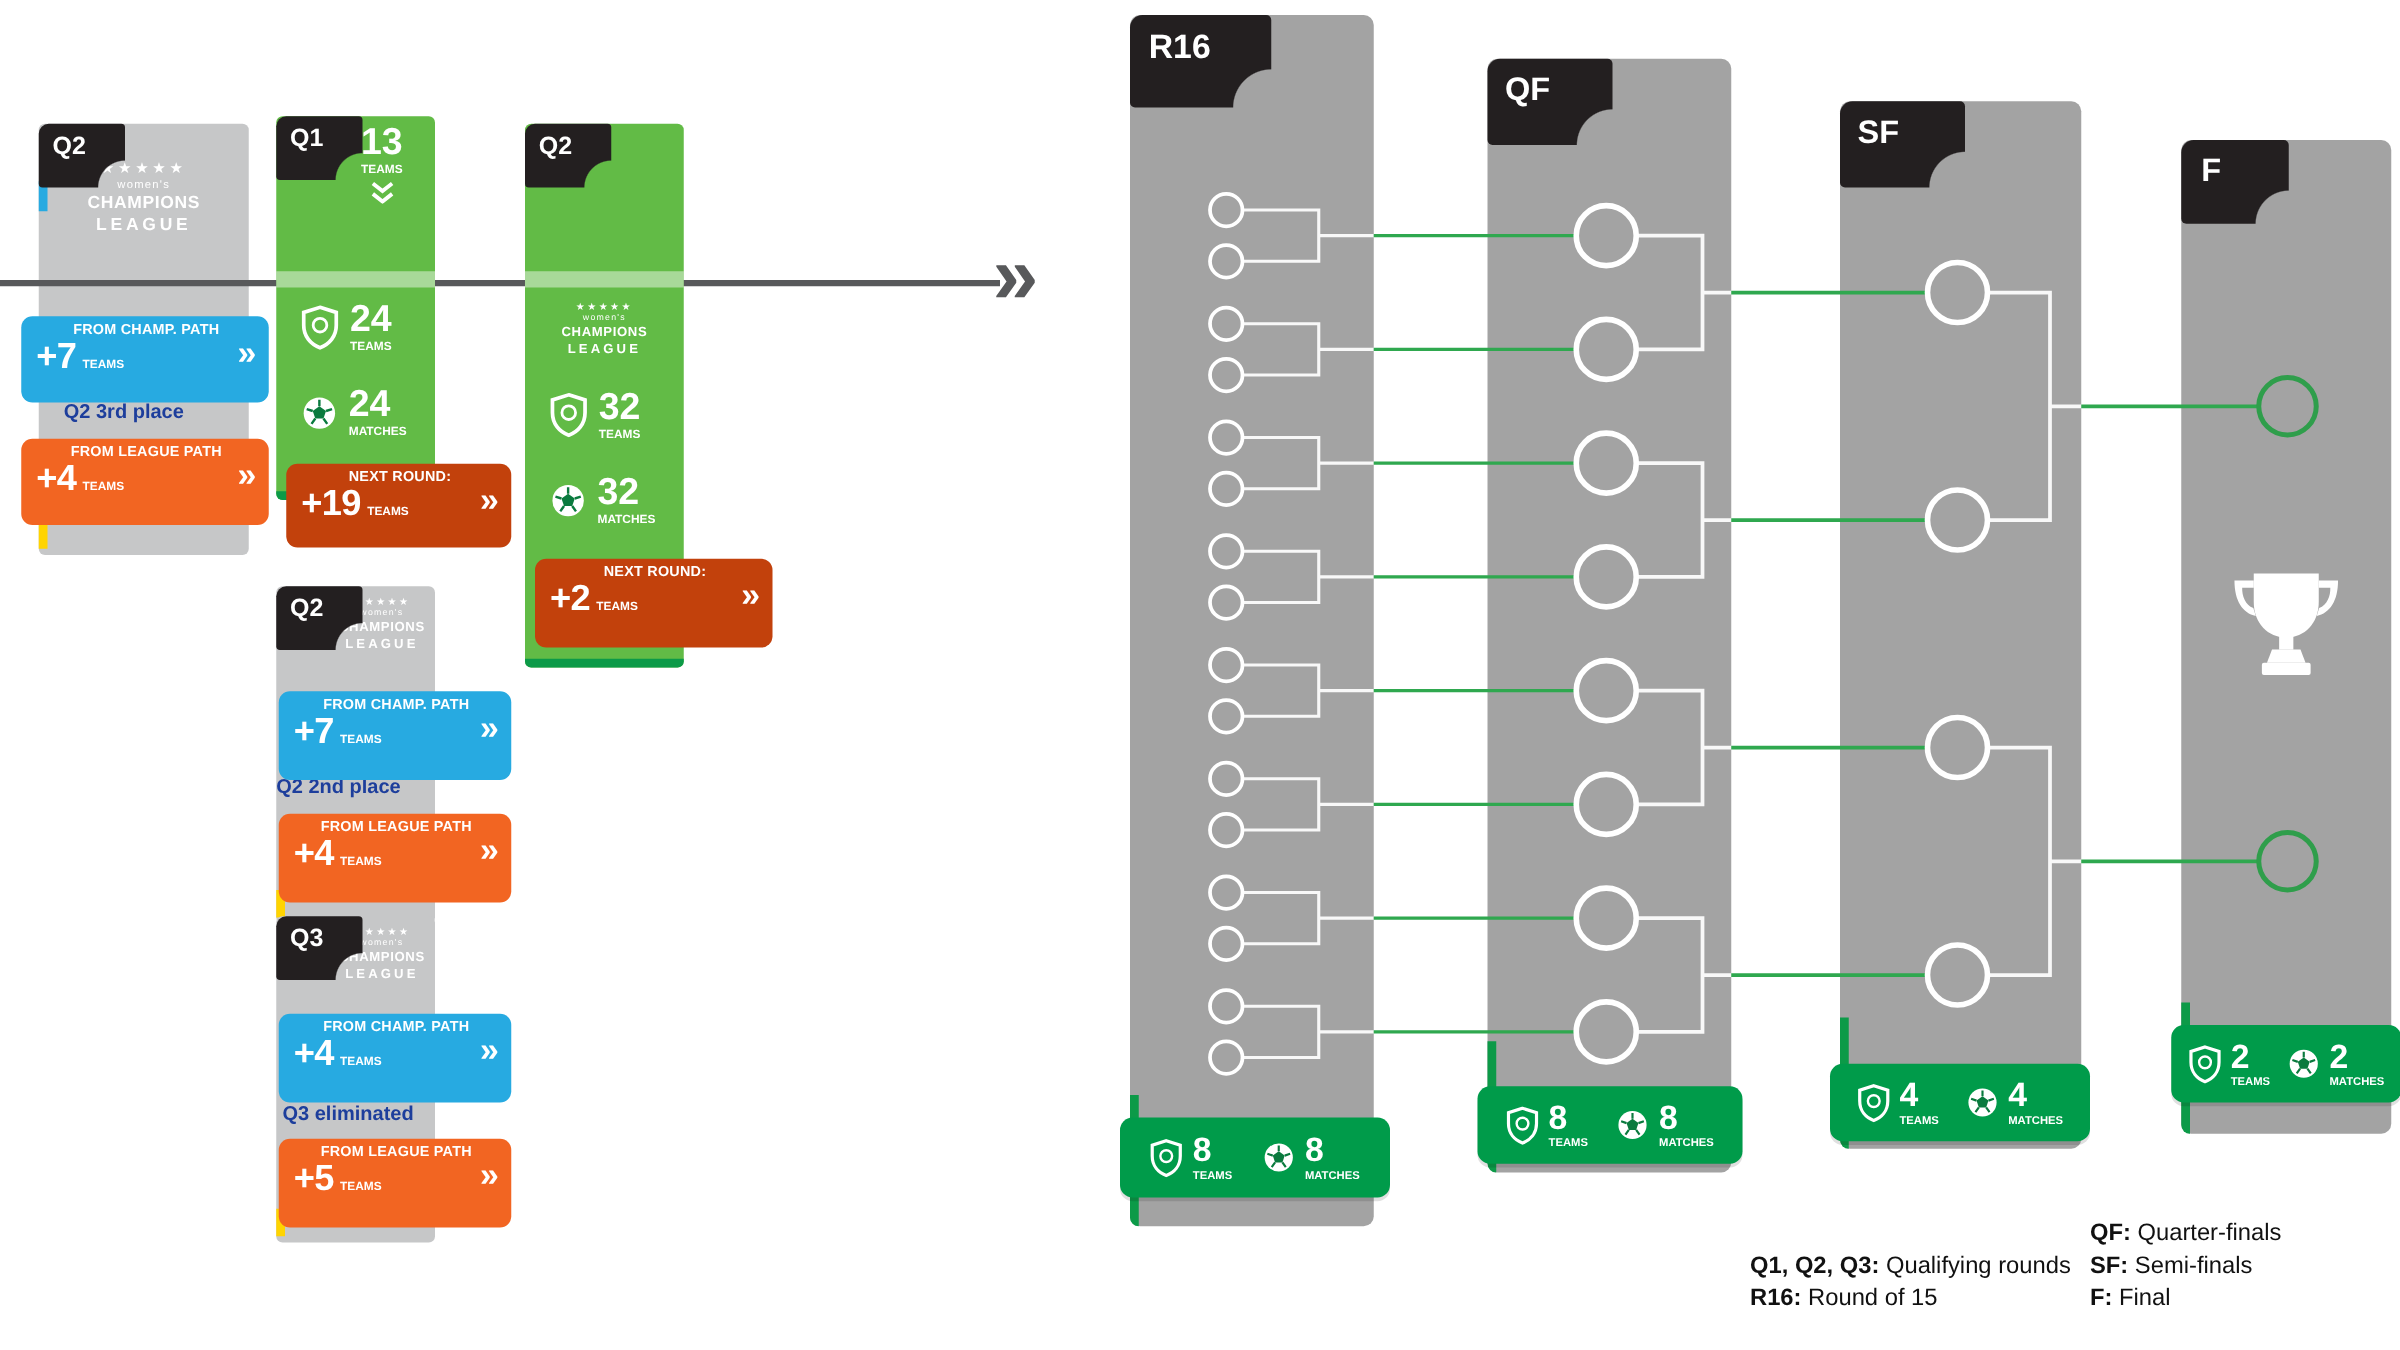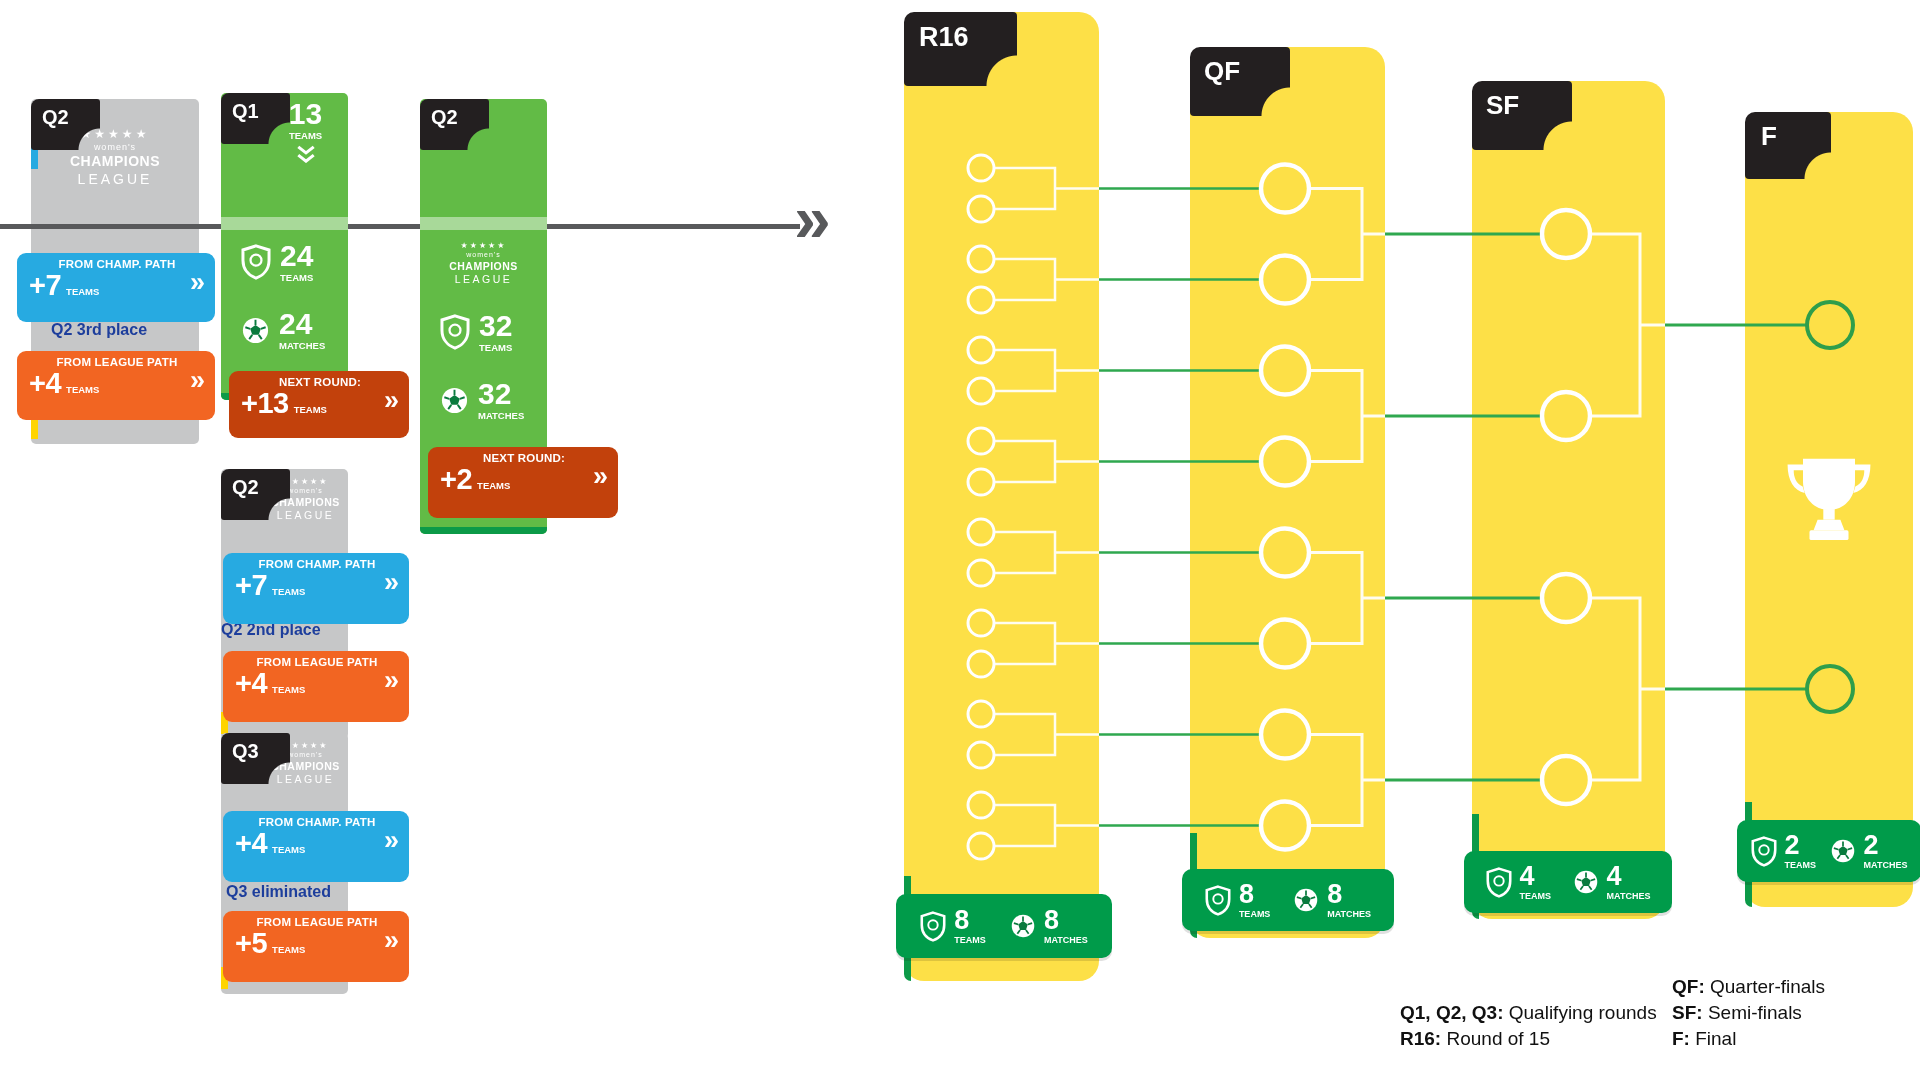--- a/index.html
+++ b/index.html
@@ -19,21 +19,21 @@
     background:radial-gradient(circle at 100% 100%, rgba(0,0,0,0) 30px, #231f20 31px);border-radius:10px 4px 0 4px}
   .tab-md{width:86px;height:60px;font-size:26px;padding:9px 0 0 14px;
     background:radial-gradient(circle at 100% 100%, rgba(0,0,0,0) 28px, #231f20 29px);border-radius:10px 4px 0 4px}
   .tab-f{width:70px;height:58px;font-size:26px;padding:9px 0 0 16px;
     background:radial-gradient(circle at 100% 100%, rgba(0,0,0,0) 26px, #231f20 27px);border-radius:10px 4px 0 4px}
 
   .wcl{position:absolute;left:0;width:100%;text-align:center;color:#fff;line-height:1.25}
   .wcl .stars{font-size:8px;letter-spacing:2px}
   .wcl .l1{font-size:7px;letter-spacing:1px}
   .wcl .l2{font-size:10.5px;font-weight:bold;letter-spacing:.5px}
-  .wcl .l3{font-size:10.5px;font-weight:normal;letter-spacing:2.5px}
+  .wcl .l3{font-size:10.5px;font-weight:bold;letter-spacing:2.5px}
   .wcl.big .stars{font-size:12px;letter-spacing:3px}
   .wcl.big .l1{font-size:9px}
   .wcl.big .l2{font-size:14px}
   .wcl.big .l3{font-size:14px;letter-spacing:3px}
   .wcl.offset{left:42px;width:calc(100% - 42px)}
 
   .badge{position:absolute;color:#fff;border-radius:9px;padding:5px 10px 4px 12px;z-index:5}
   .badge .lbl{font-size:11.5px;font-weight:bold;text-align:center;white-space:nowrap;letter-spacing:.2px}
   .badge .row{display:flex;align-items:center;margin-top:1px}
   .badge .val{font-size:29px;font-weight:bold;line-height:1;letter-spacing:-.5px}
@@ -58,21 +58,21 @@
   .band{position:absolute;left:0;width:100%;height:13px;background:rgba(255,255,255,.45)}
 
   .accent{position:absolute;width:7px}
   .accent.cyan{background:#27aae1;left:0;top:46px;height:24px}
   .accent.yellow{background:#ffd400;left:0;bottom:5px;height:22px}
 
   .ic-shield{width:30px;height:36px}
   .ic-ball{width:29px;height:29px}
 
   
-  .bcol{position:absolute;background:#fde047;border-radius:20px;z-index:1}
+  .bcol{position:absolute;background:#a3a3a3;border-radius:8px;z-index:1}
   .bcol::after{content:"";position:absolute;left:0;bottom:0;width:7px;height:105px;background:#0c9a48;border-radius:0 0 0 8px}
 
   .bbadge{position:absolute;background:#009b4a;border-radius:10px;display:flex;align-items:center;justify-content:space-evenly;color:#fff;z-index:4;box-shadow:0 3px 0 rgba(0,0,0,.12)}
   .bbadge .grp{display:flex;align-items:center;gap:8px}
   .bbadge .num{font-size:27px}
   .bbadge .cap{font-size:9px}
 
   .trophy{position:absolute;left:50%;transform:translateX(-50%);top:330px;width:104px;height:118px}
 
   #arrow-line{position:absolute;left:0;top:224px;width:800px;height:5px;background:#58595b;z-index:2}
@@ -169,21 +169,21 @@
           <use href="#sym-ball"></use>
         </svg>
       <div class="stack">
         <span class="num">24</span>
         <span class="cap">MATCHES</span>
       </div>
     </div>
     <div class="badge nextg" style="left:8px;top:278px;width:158px;height:58px">
       <div class="lbl">NEXT ROUND:</div>
       <div class="row">
-        <span class="val">+13</span>
+        <span class="val">+19</span>
         <span class="unit">TEAMS</span>
         <span class="chev">»</span>
       </div>
     </div>
   </div>
 
   <div class="card green" style="left:420px;top:99px;width:127px;height:435px">
     <div class="tab tab-sm"><span>Q2</span></div>
     <div class="band" style="top:118px"></div>
     <div class="wcl" style="top:142px">

